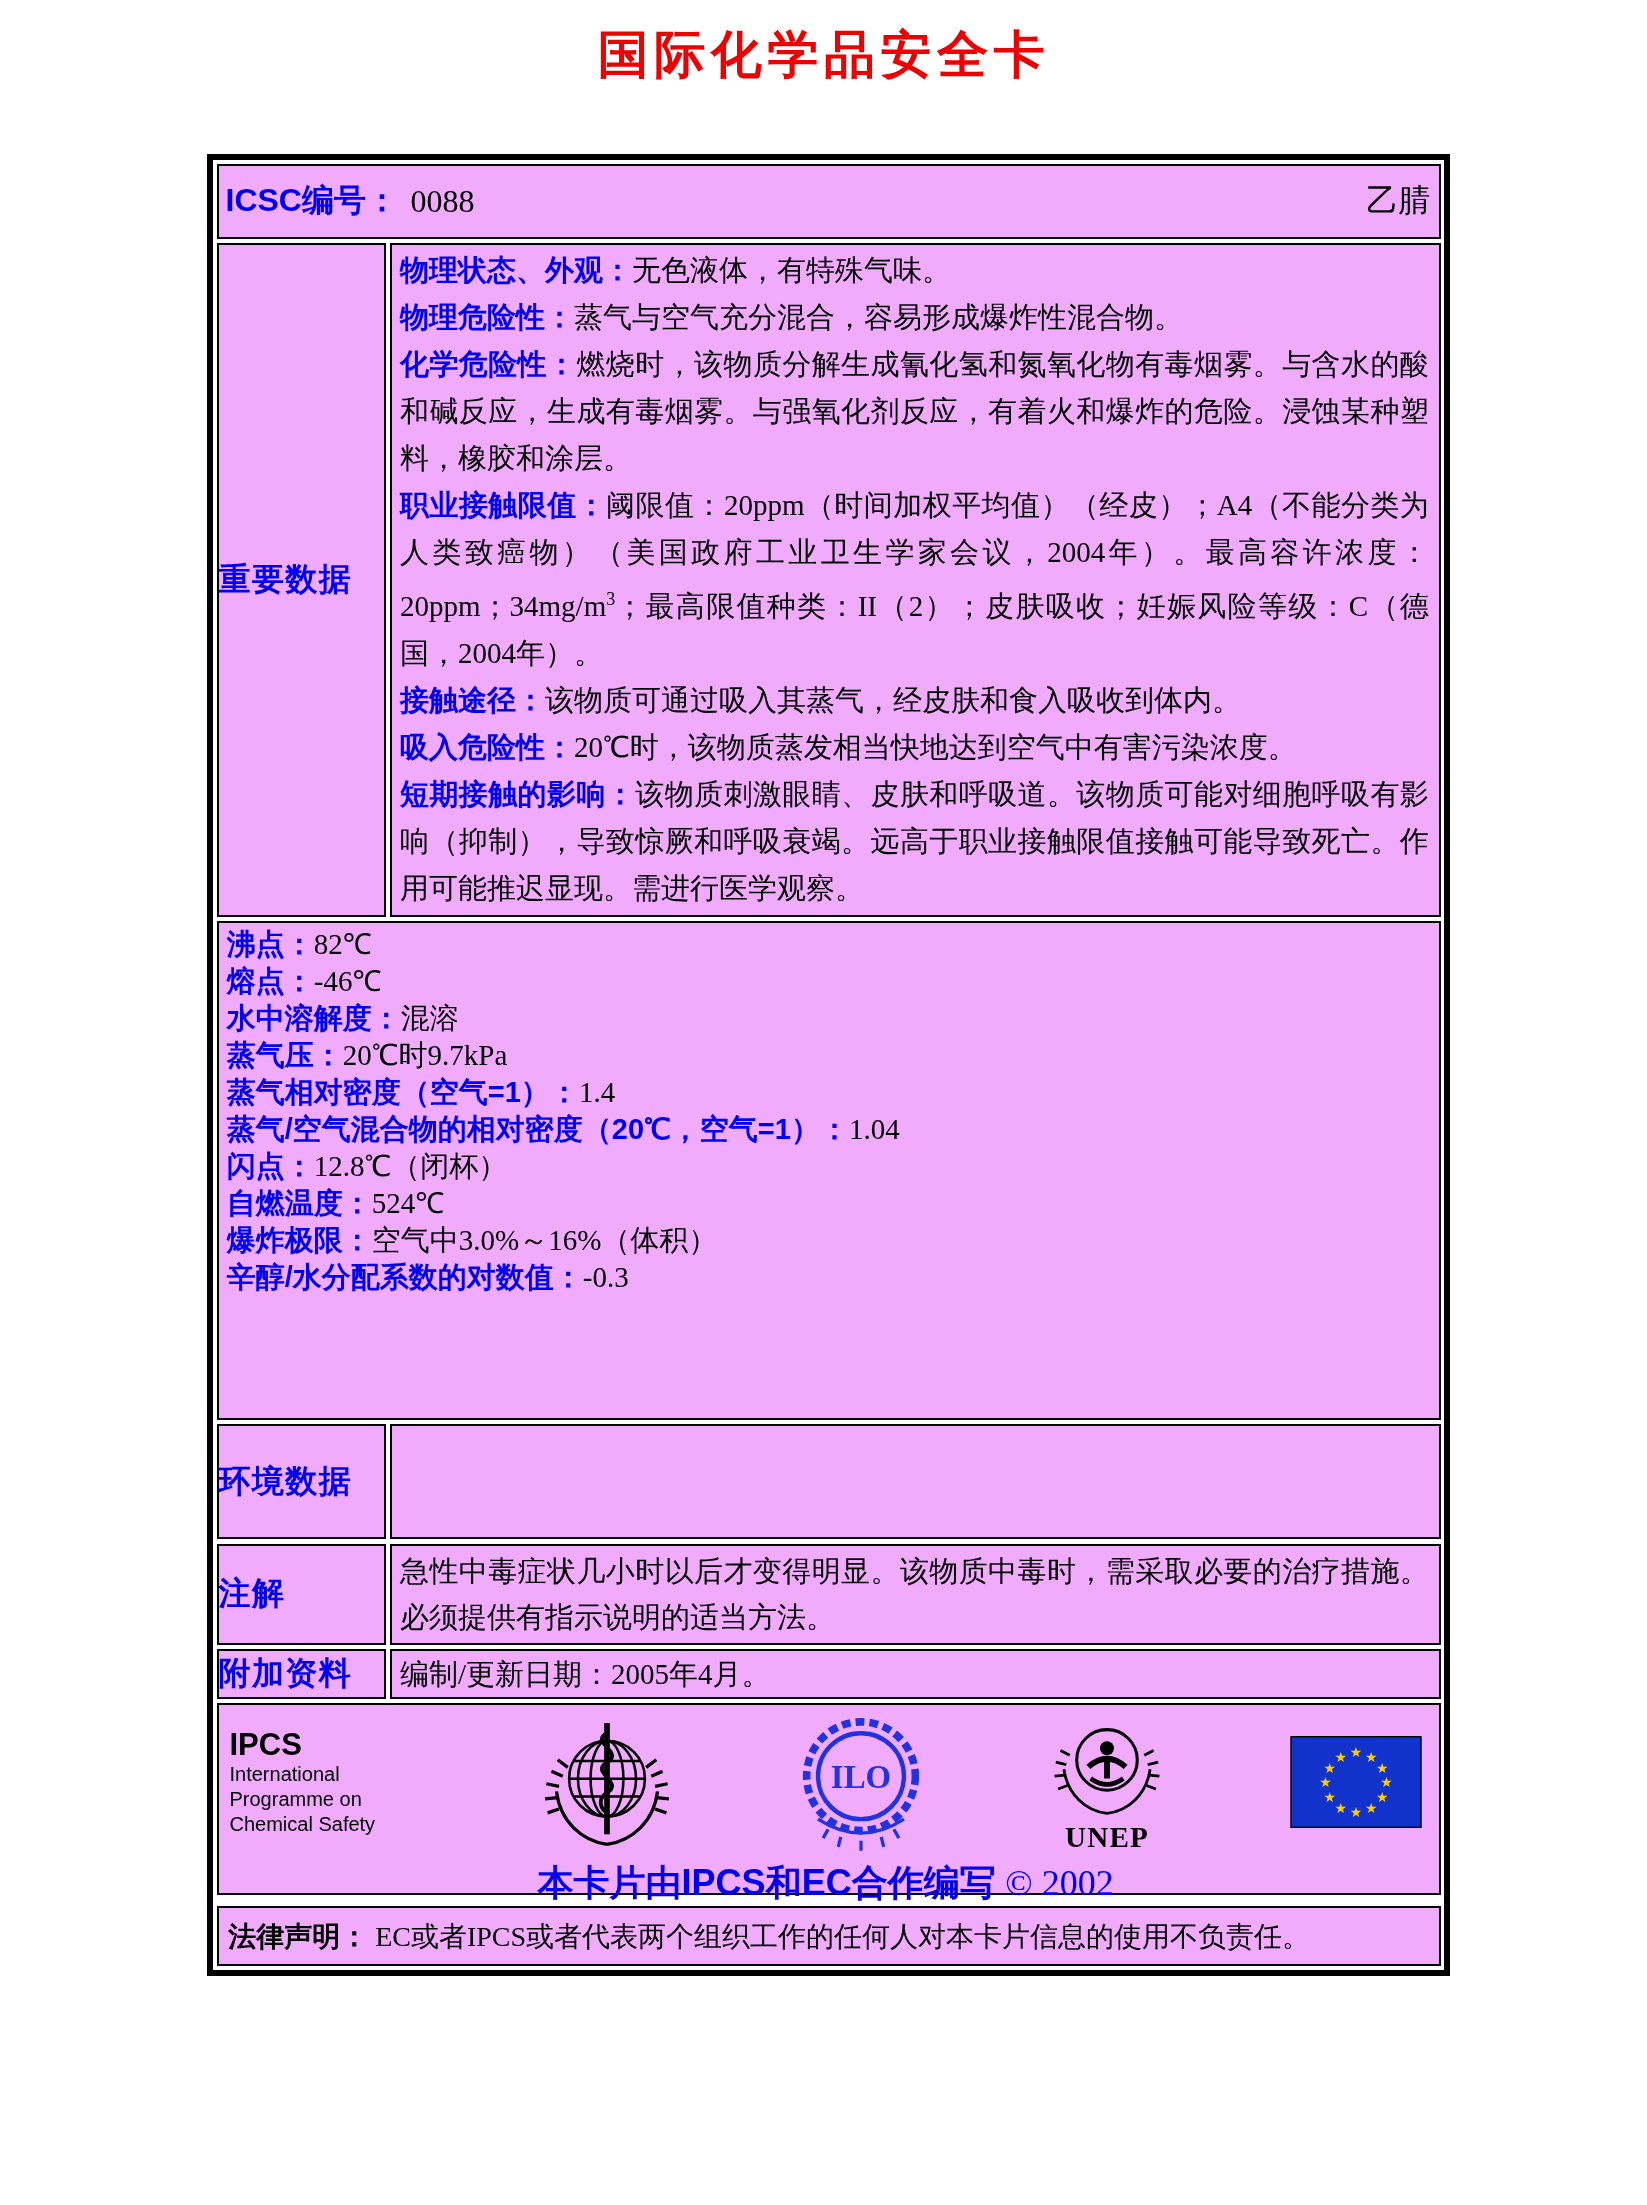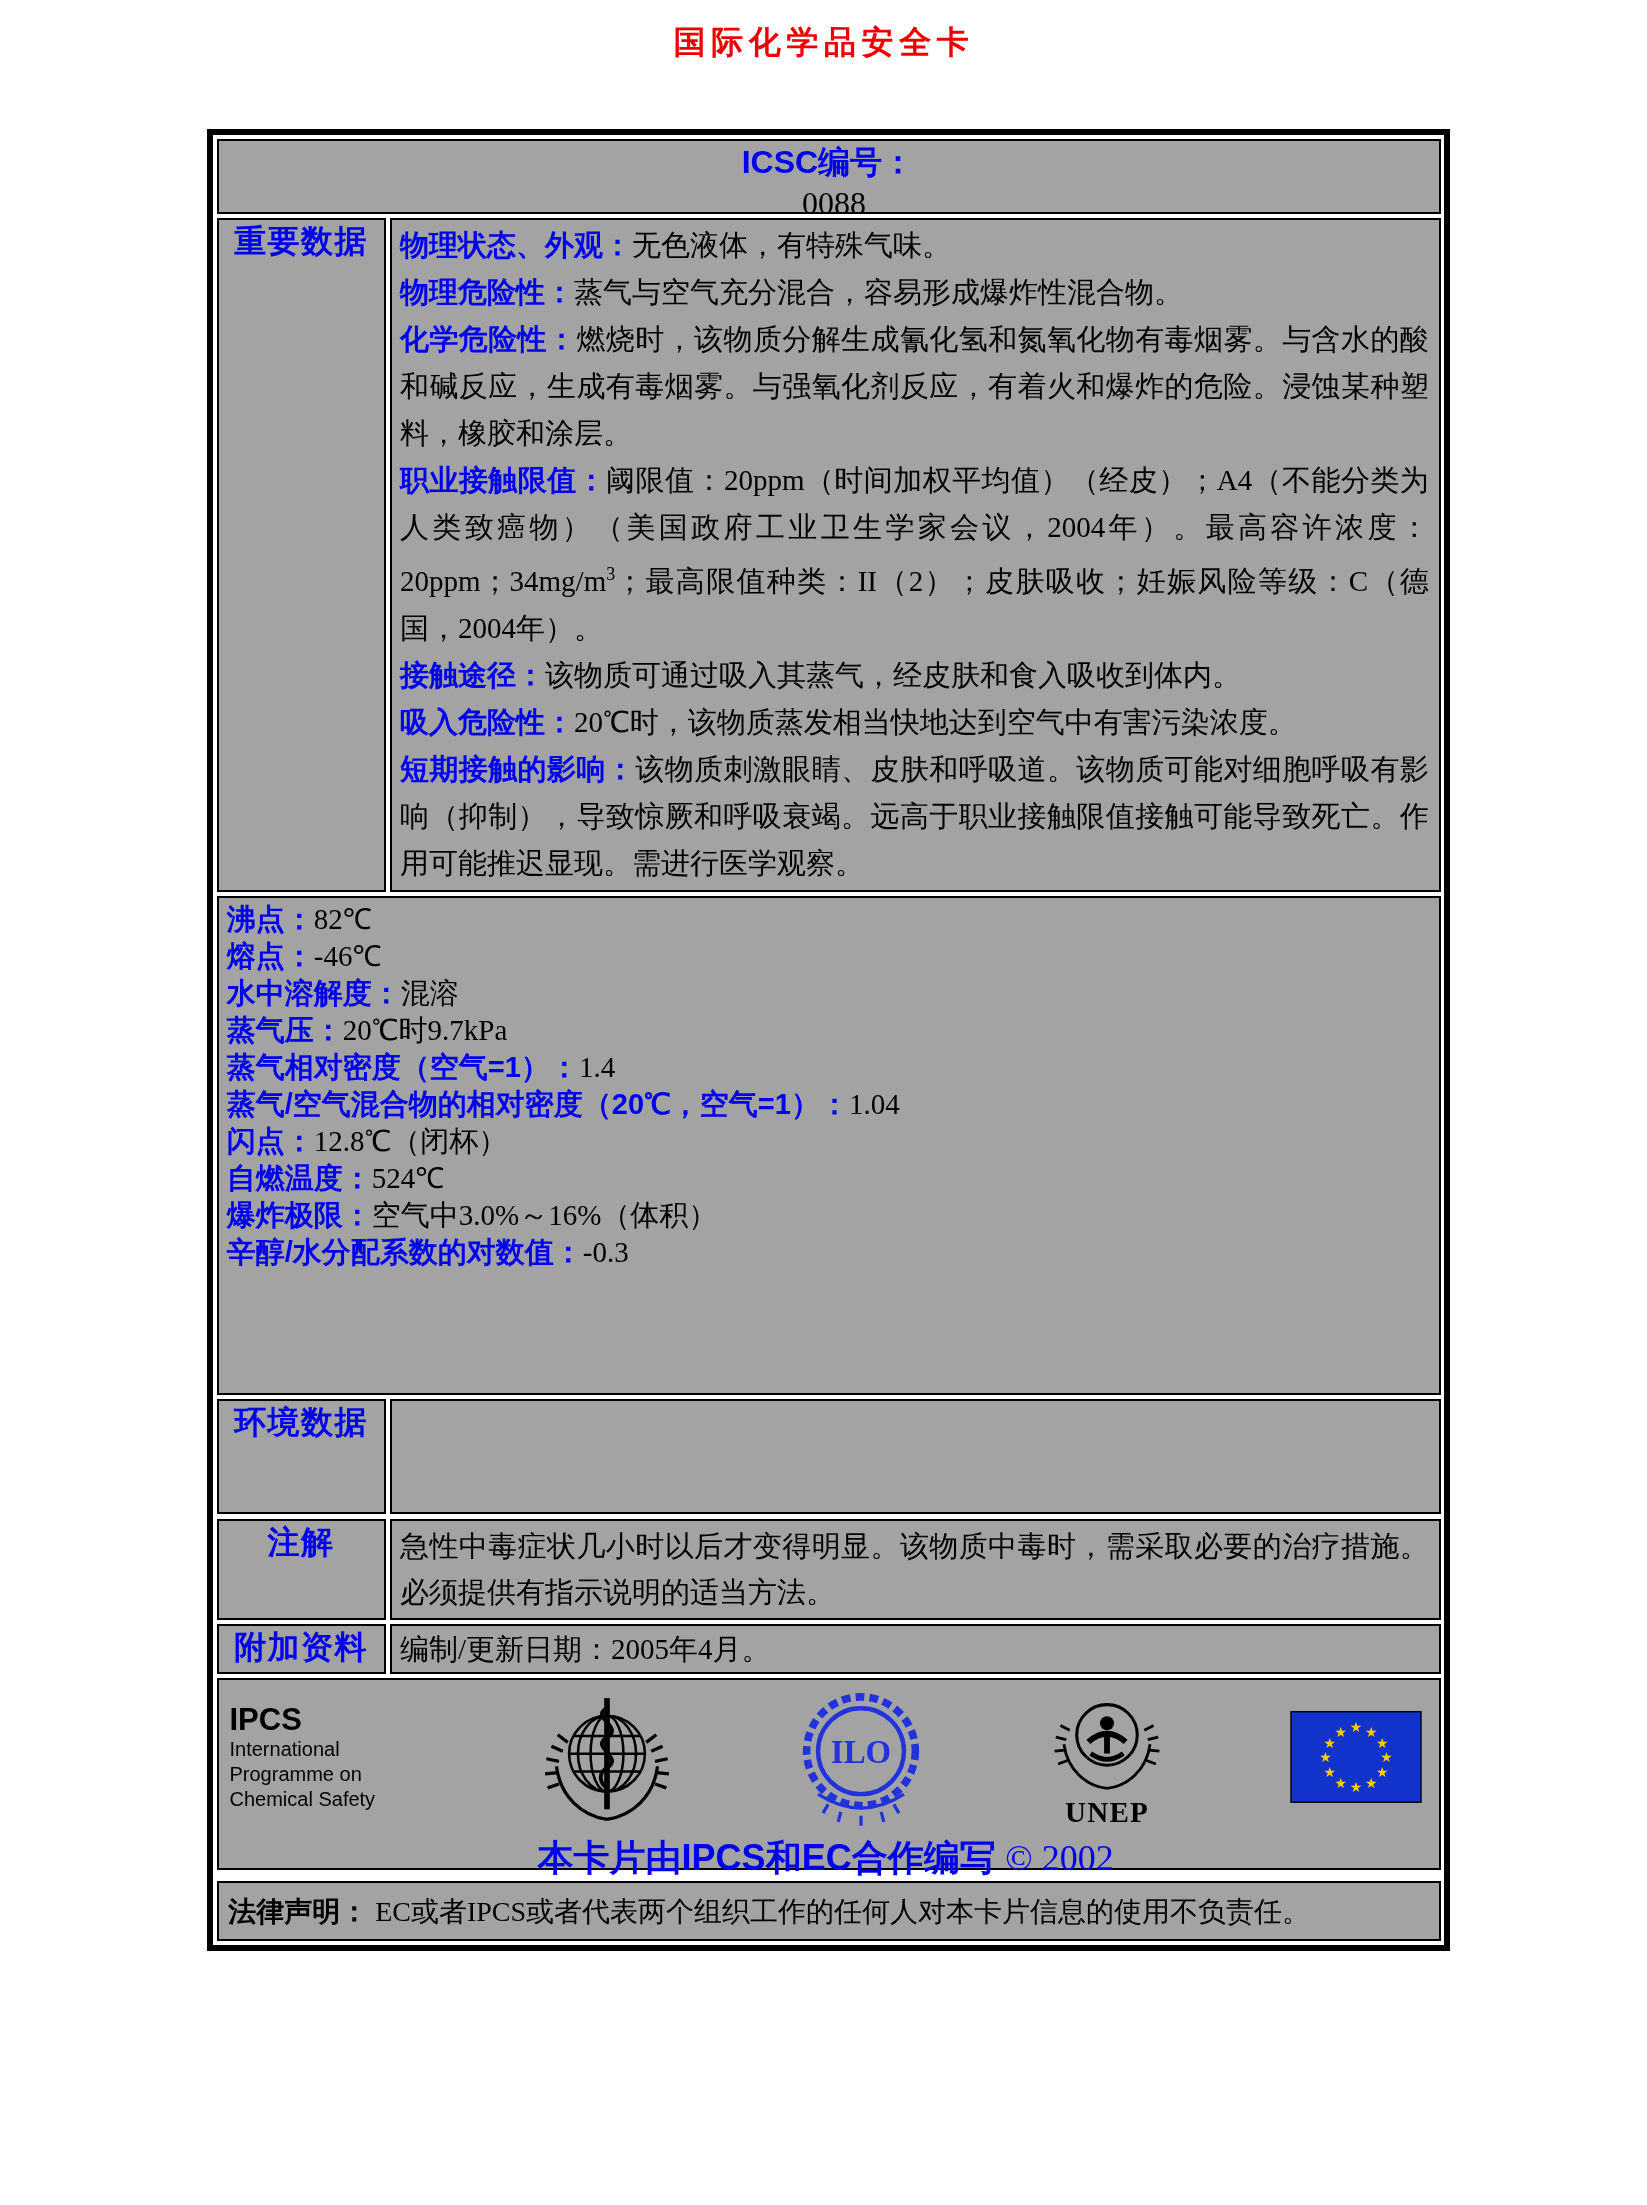--- a/index.html
+++ b/index.html
@@ -16,34 +16,34 @@
     width: 1648px;
     min-height: 2205px;
     font-family: "Liberation Serif", serif;
     color: var(--text-black);
   }
   .page-title {
     margin-top: 21px;
     text-align: center;
     font-family: "Liberation Serif", serif;
     font-weight: bold;
-    font-size: 32px;
+    font-size: 51px;
     letter-spacing: 5.6px;
     color: var(--title-red);
   }
   .card {
     margin: 64px 0 0 207px;
     width: 1243px;
     border: 6.3px solid #000;
     padding: 3.5px;
     background: #fff;
   }
   .row { display: flex; gap: 4.2px; margin-top: 4.2px; }
   .row:first-child { margin-top: 0; }
-  .cell { border: 2.8px solid #000; background: #a3a3a3; flex-direction: column; }
+  .cell { border: 2.8px solid #000; background: #f0abfc; }
   
   .header-cell {
     flex: 1;
     height: 75px;
     display: flex;
     align-items: center;
     padding: 0 8.3px 0 7px;
     font-size: 32px;
   }
   .hdr-label {

